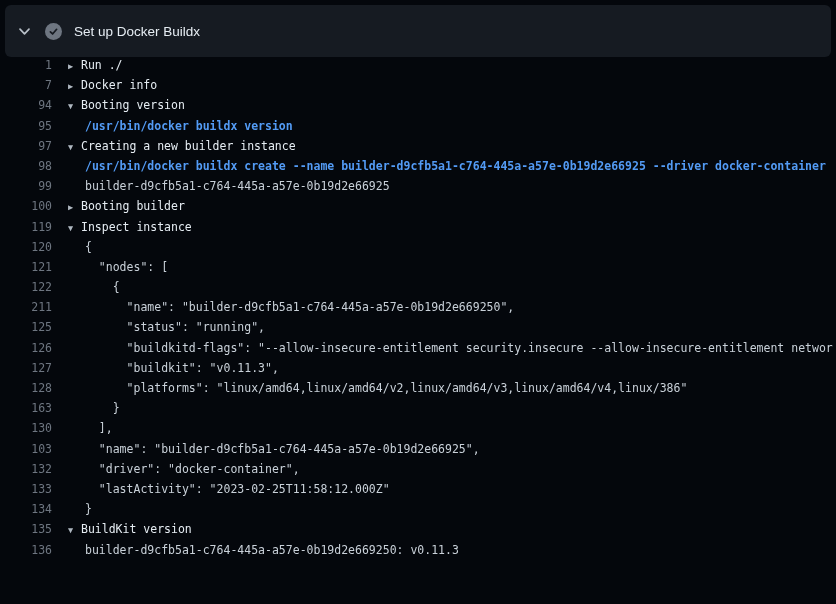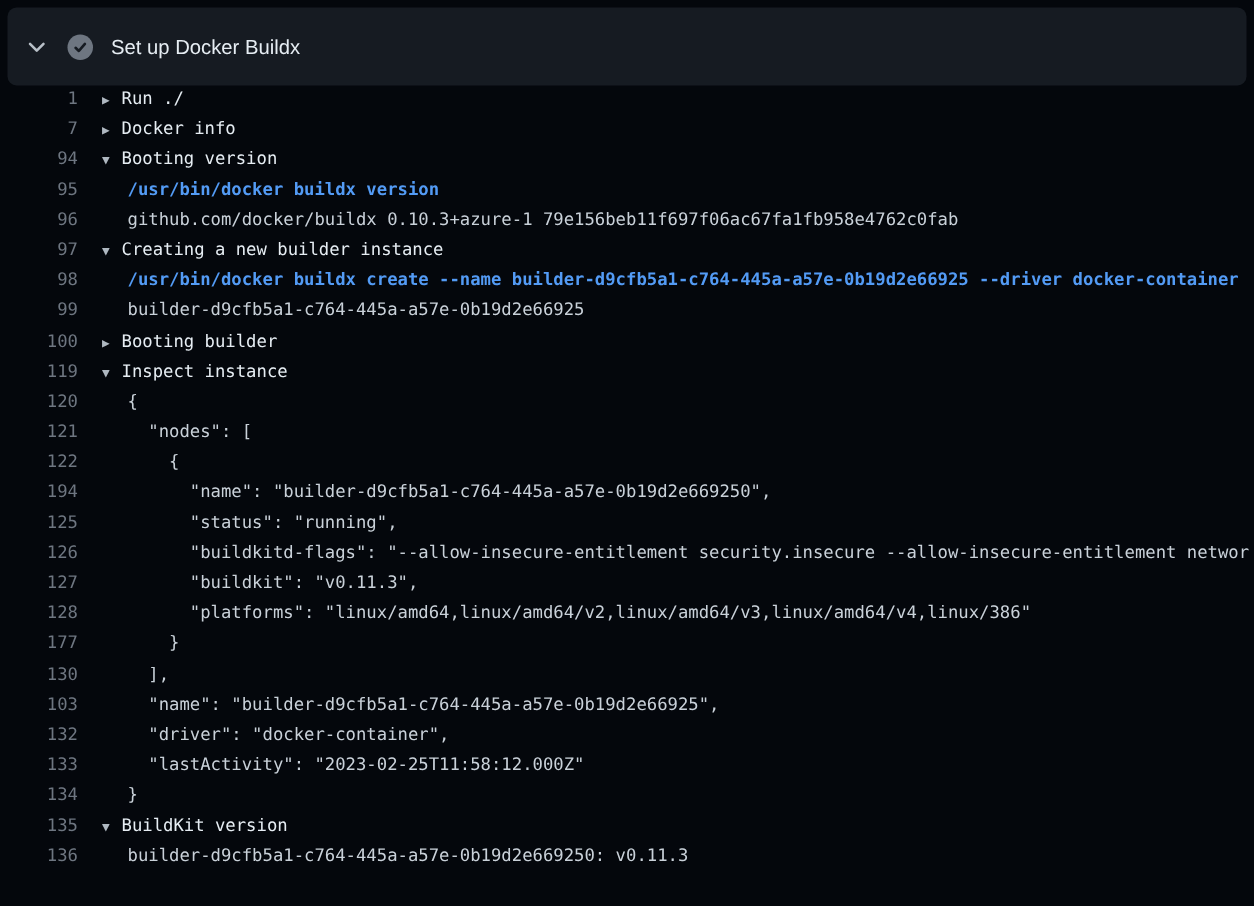--- a/index.html
+++ b/index.html
@@ -101,25 +101,20 @@
     <div class="row group">
     <span class="num">94</span>
     <span class="arrow">▼</span>
     <span class="txt">Booting version</span>
   </div>
     <div class="row command">
     <span class="num">95</span>
     
     <span class="txt">/usr/bin/docker buildx version</span>
   </div>
-    <div class="row output">
-    <span class="num">96</span>
-    
-    <span class="txt">github.com/docker/buildx 0.10.3+azure-1 79e156beb11f697f06ac67fa1fb958e4762c0fab</span>
-  </div>
     <div class="row group">
     <span class="num">97</span>
     <span class="arrow">▼</span>
     <span class="txt">Creating a new builder instance</span>
   </div>
     <div class="row command">
     <span class="num">98</span>
     
     <span class="txt">/usr/bin/docker buildx create --name builder-d9cfb5a1-c764-445a-a57e-0b19d2e66925 --driver docker-container</span>
   </div>
@@ -147,21 +142,21 @@
     <span class="num">121</span>
     
     <span class="txt">  "nodes": [</span>
   </div>
     <div class="row output">
     <span class="num">122</span>
     
     <span class="txt">    {</span>
   </div>
     <div class="row output">
-    <span class="num">194</span>
+    <span class="num">211</span>
     
     <span class="txt">      "name": "builder-d9cfb5a1-c764-445a-a57e-0b19d2e669250",</span>
   </div>
     <div class="row output">
     <span class="num">125</span>
     
     <span class="txt">      "status": "running",</span>
   </div>
     <div class="row output">
     <span class="num">126</span>
@@ -172,21 +167,21 @@
     <span class="num">127</span>
     
     <span class="txt">      "buildkit": "v0.11.3",</span>
   </div>
     <div class="row output">
     <span class="num">128</span>
     
     <span class="txt">      "platforms": "linux/amd64,linux/amd64/v2,linux/amd64/v3,linux/amd64/v4,linux/386"</span>
   </div>
     <div class="row output">
-    <span class="num">177</span>
+    <span class="num">163</span>
     
     <span class="txt">    }</span>
   </div>
     <div class="row output">
     <span class="num">130</span>
     
     <span class="txt">  ],</span>
   </div>
     <div class="row output">
     <span class="num">103</span>

